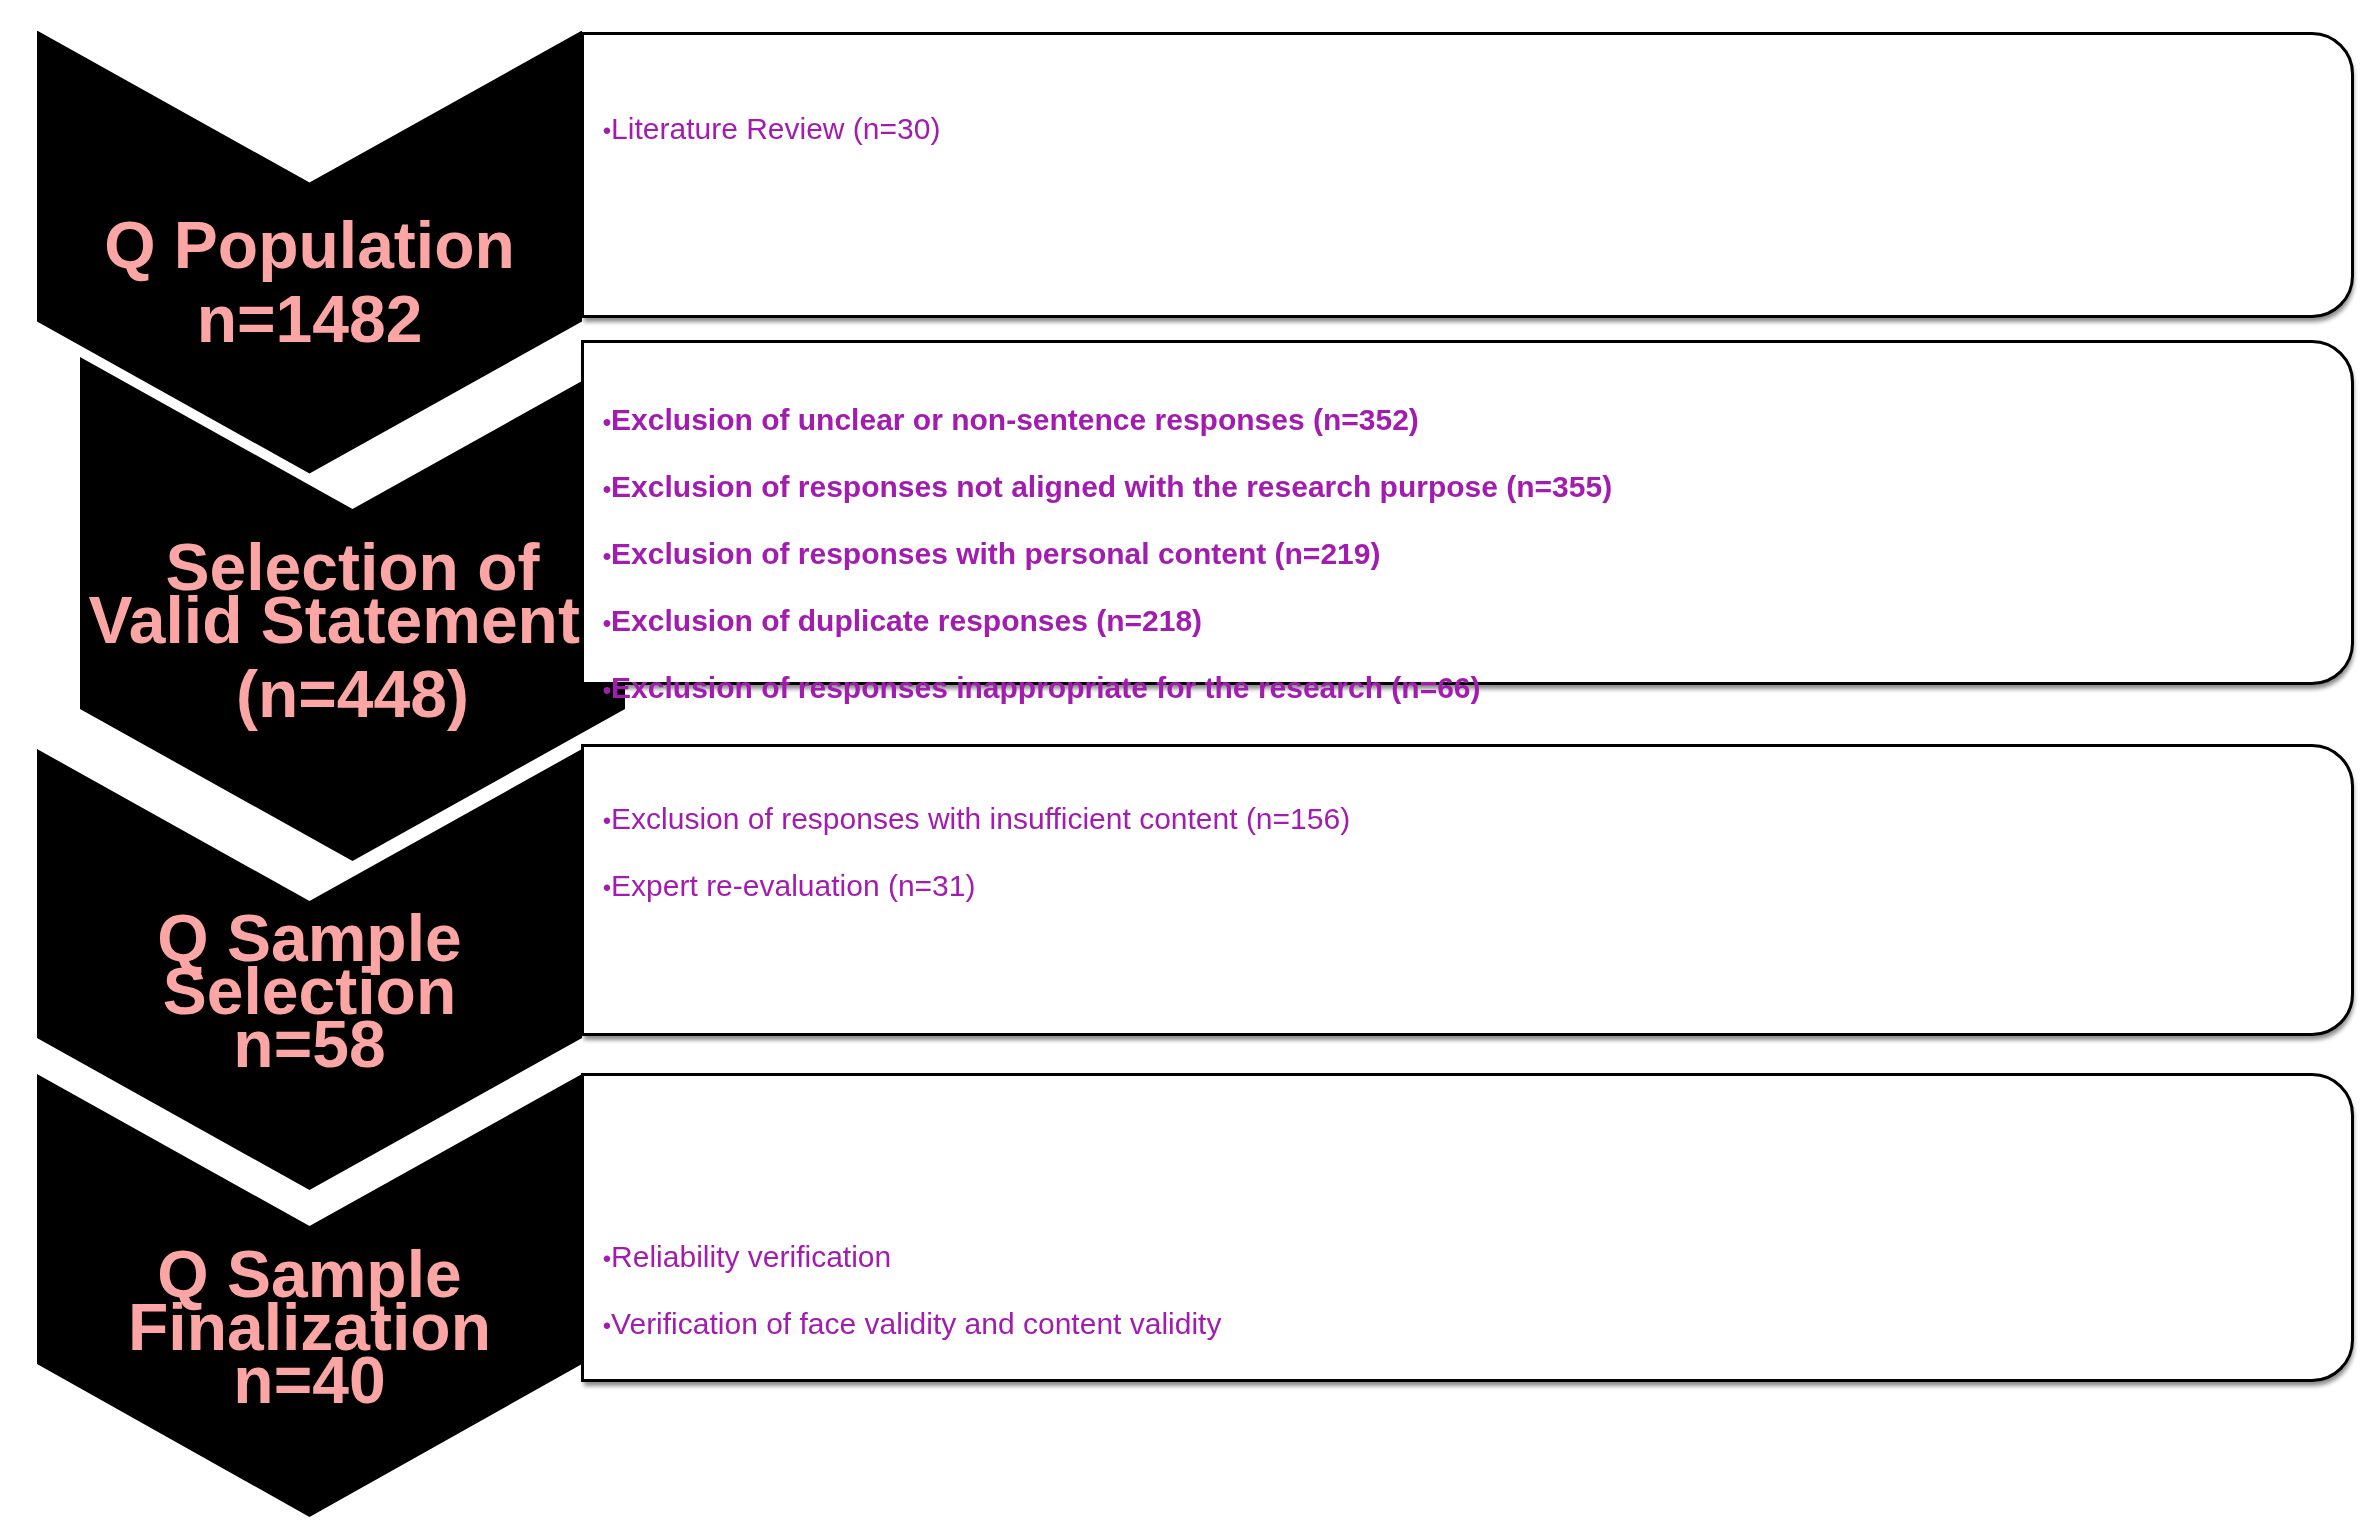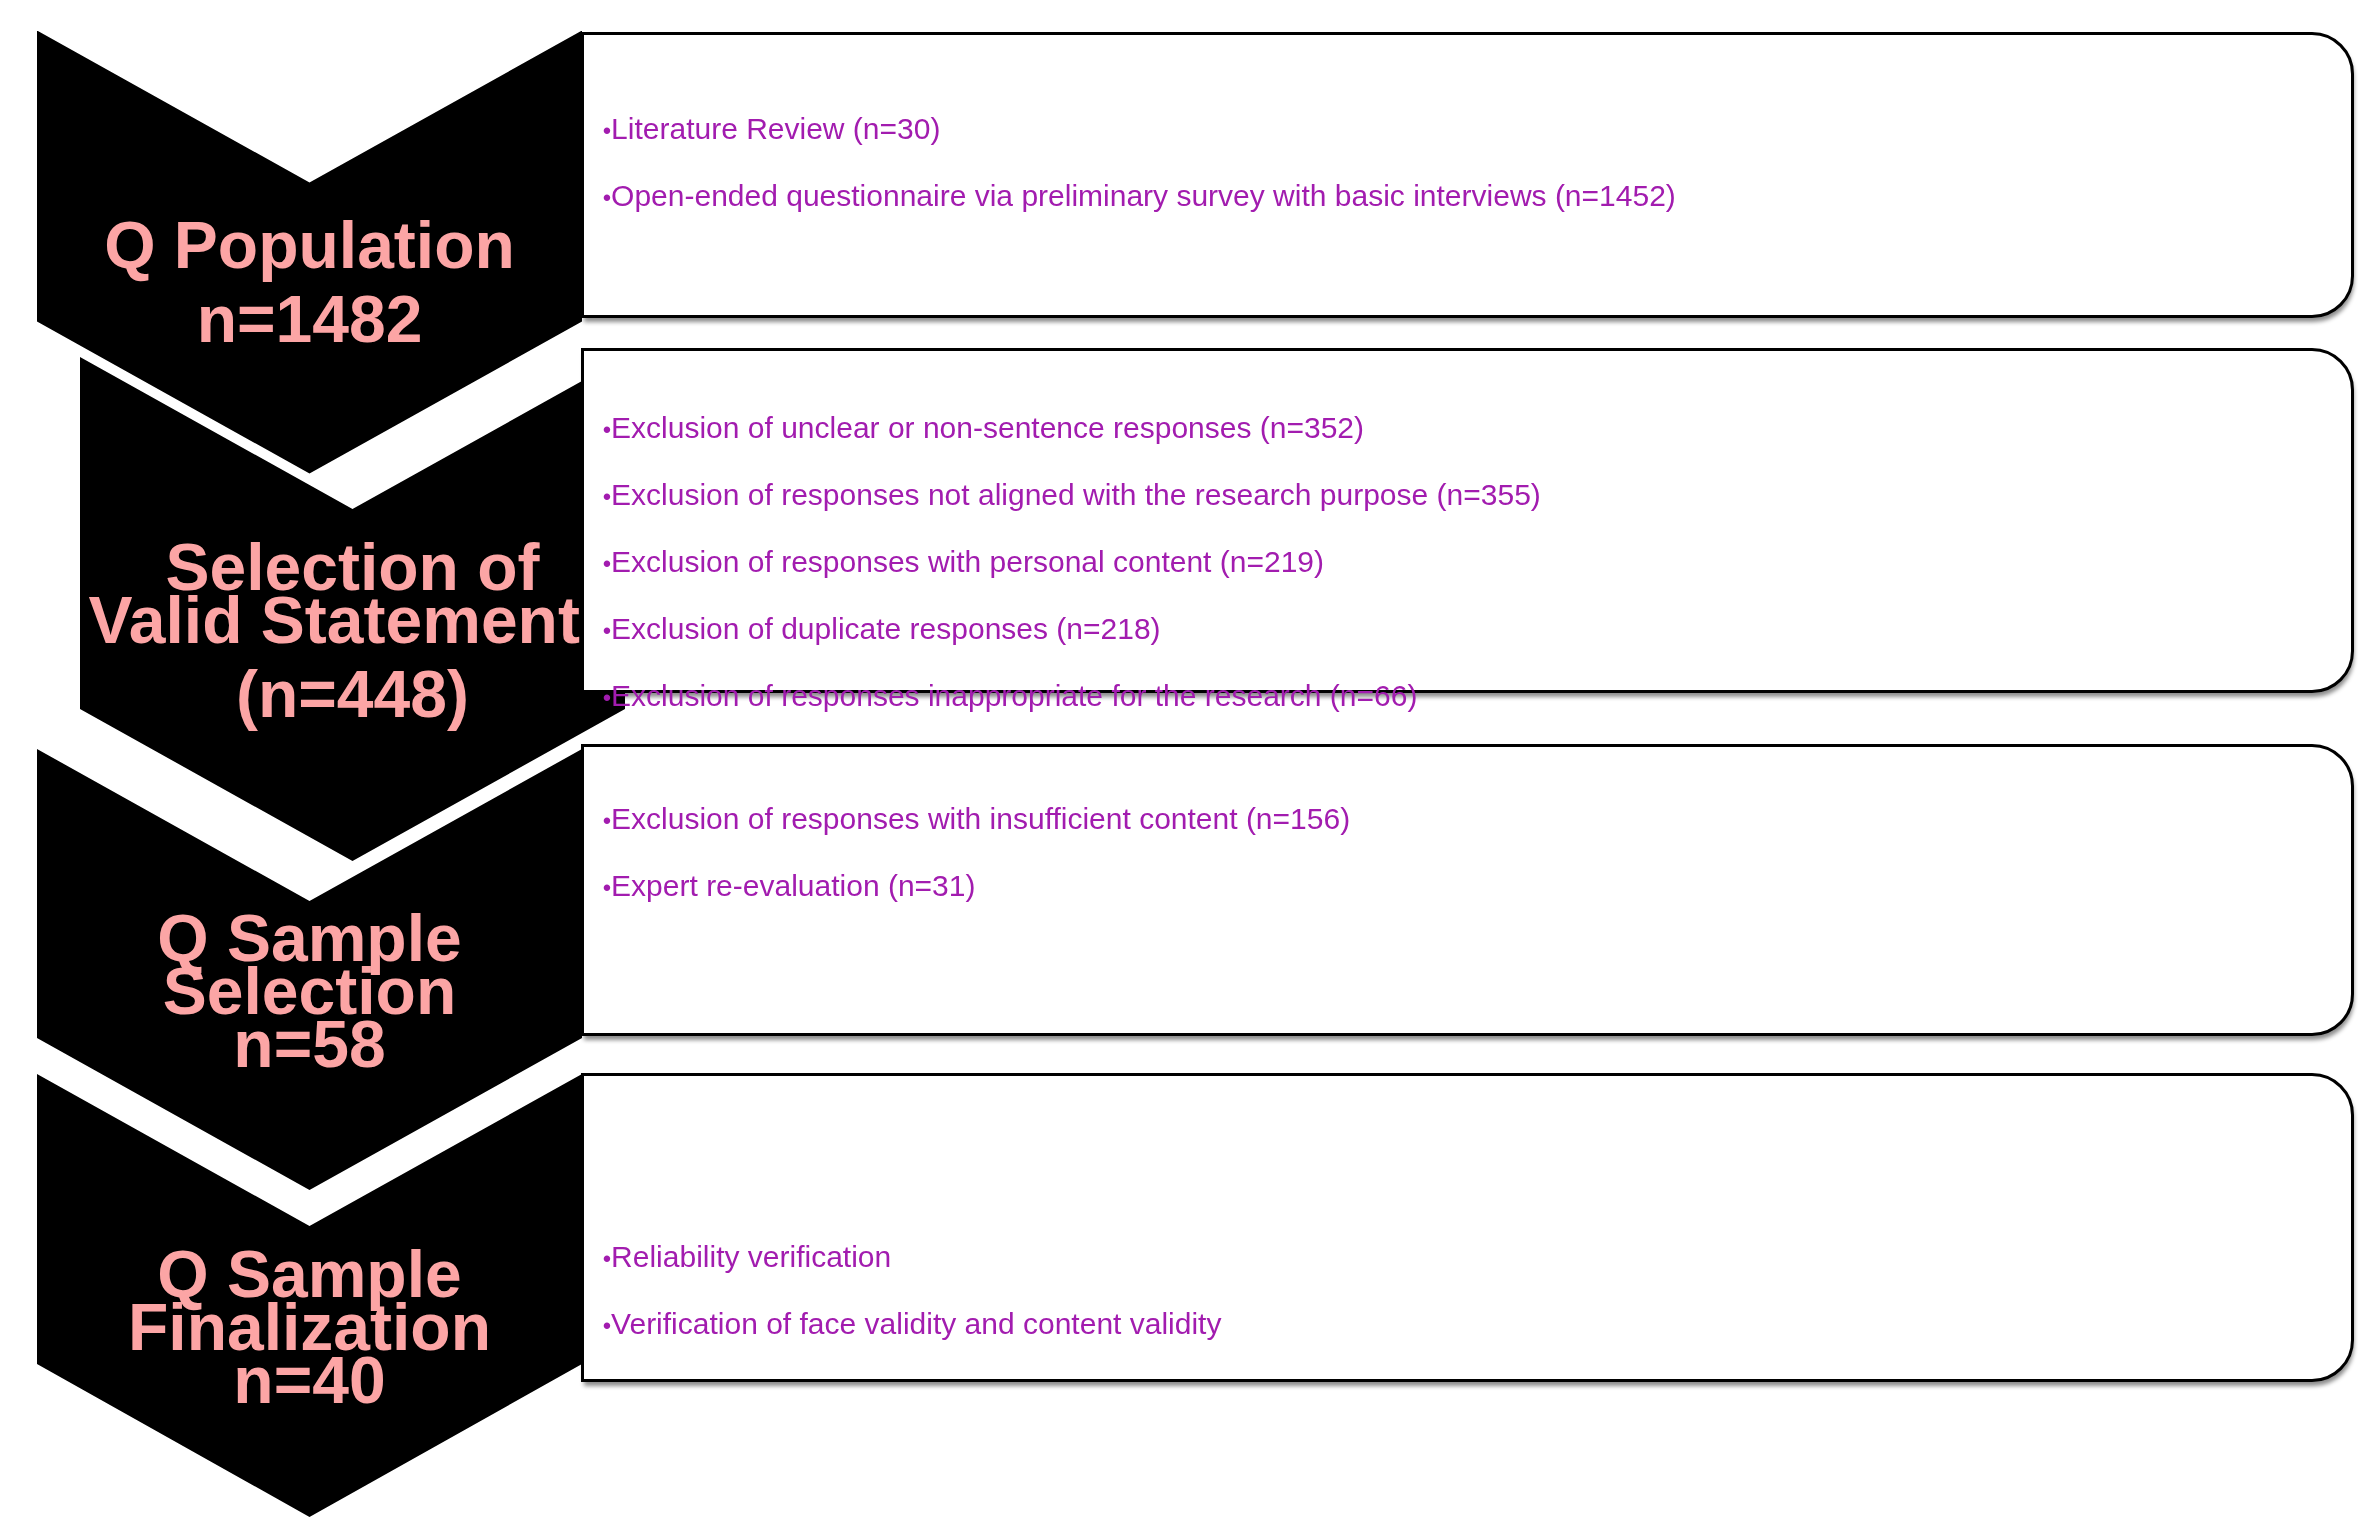--- a/index.html
+++ b/index.html
@@ -47,21 +47,21 @@
     width: 1773px;
     box-sizing: border-box;
     background: #ffffff;
     border: 3.8px solid #000000;
     border-radius: 0 42px 42px 0;
     box-shadow: 1.5px 5.3px 4.6px -1.5px rgba(0,0,0,0.45);
     padding-left: 10.7px;
     padding-right: 7.6px;
   }
   .detail-box.b1 { top: 32px;   height: 286px; padding-top: 53px;  }
-  .detail-box.b2 { top: 348px;  height: 345px; padding-top: 36px;  }
+  .detail-box.b2 { top: 340px;  height: 345px; padding-top: 36px; font-weight: bold;  }
   .detail-box.b3 { top: 744px;  height: 292px; padding-top: 30.5px;  }
   .detail-box.b4 { top: 1073px; height: 309px; padding-top: 140px; }
 
   .bullet-list {
     margin: 8px;
     padding: 0;
     list-style: none;
     color: #a21caf;
     font-size: 30px;
     line-height: 65px;
@@ -107,21 +107,20 @@
     <div class="chev-label">
       <span class="chev-line">Q Sample</span>
       <span class="chev-line">Finalization</span>
       <span class="chev-line">n=40</span>
     </div>
   </div>
 
   <div class="detail-box b1">
     <ul class="bullet-list">
       <li>Literature Review (n=30)</li>
-      <li>Open-ended questionnaire via preliminary survey with basic interviews (n=1452)</li>
     </ul>
   </div>
 
   <div class="detail-box b2">
     <ul class="bullet-list">
       <li>Exclusion of unclear or non-sentence responses (n=352)</li>
       <li>Exclusion of responses not aligned with the research purpose (n=355)</li>
       <li>Exclusion of responses with personal content (n=219)</li>
       <li>Exclusion of duplicate responses (n=218)</li>
       <li>Exclusion of responses inappropriate for the research (n=66)</li>

